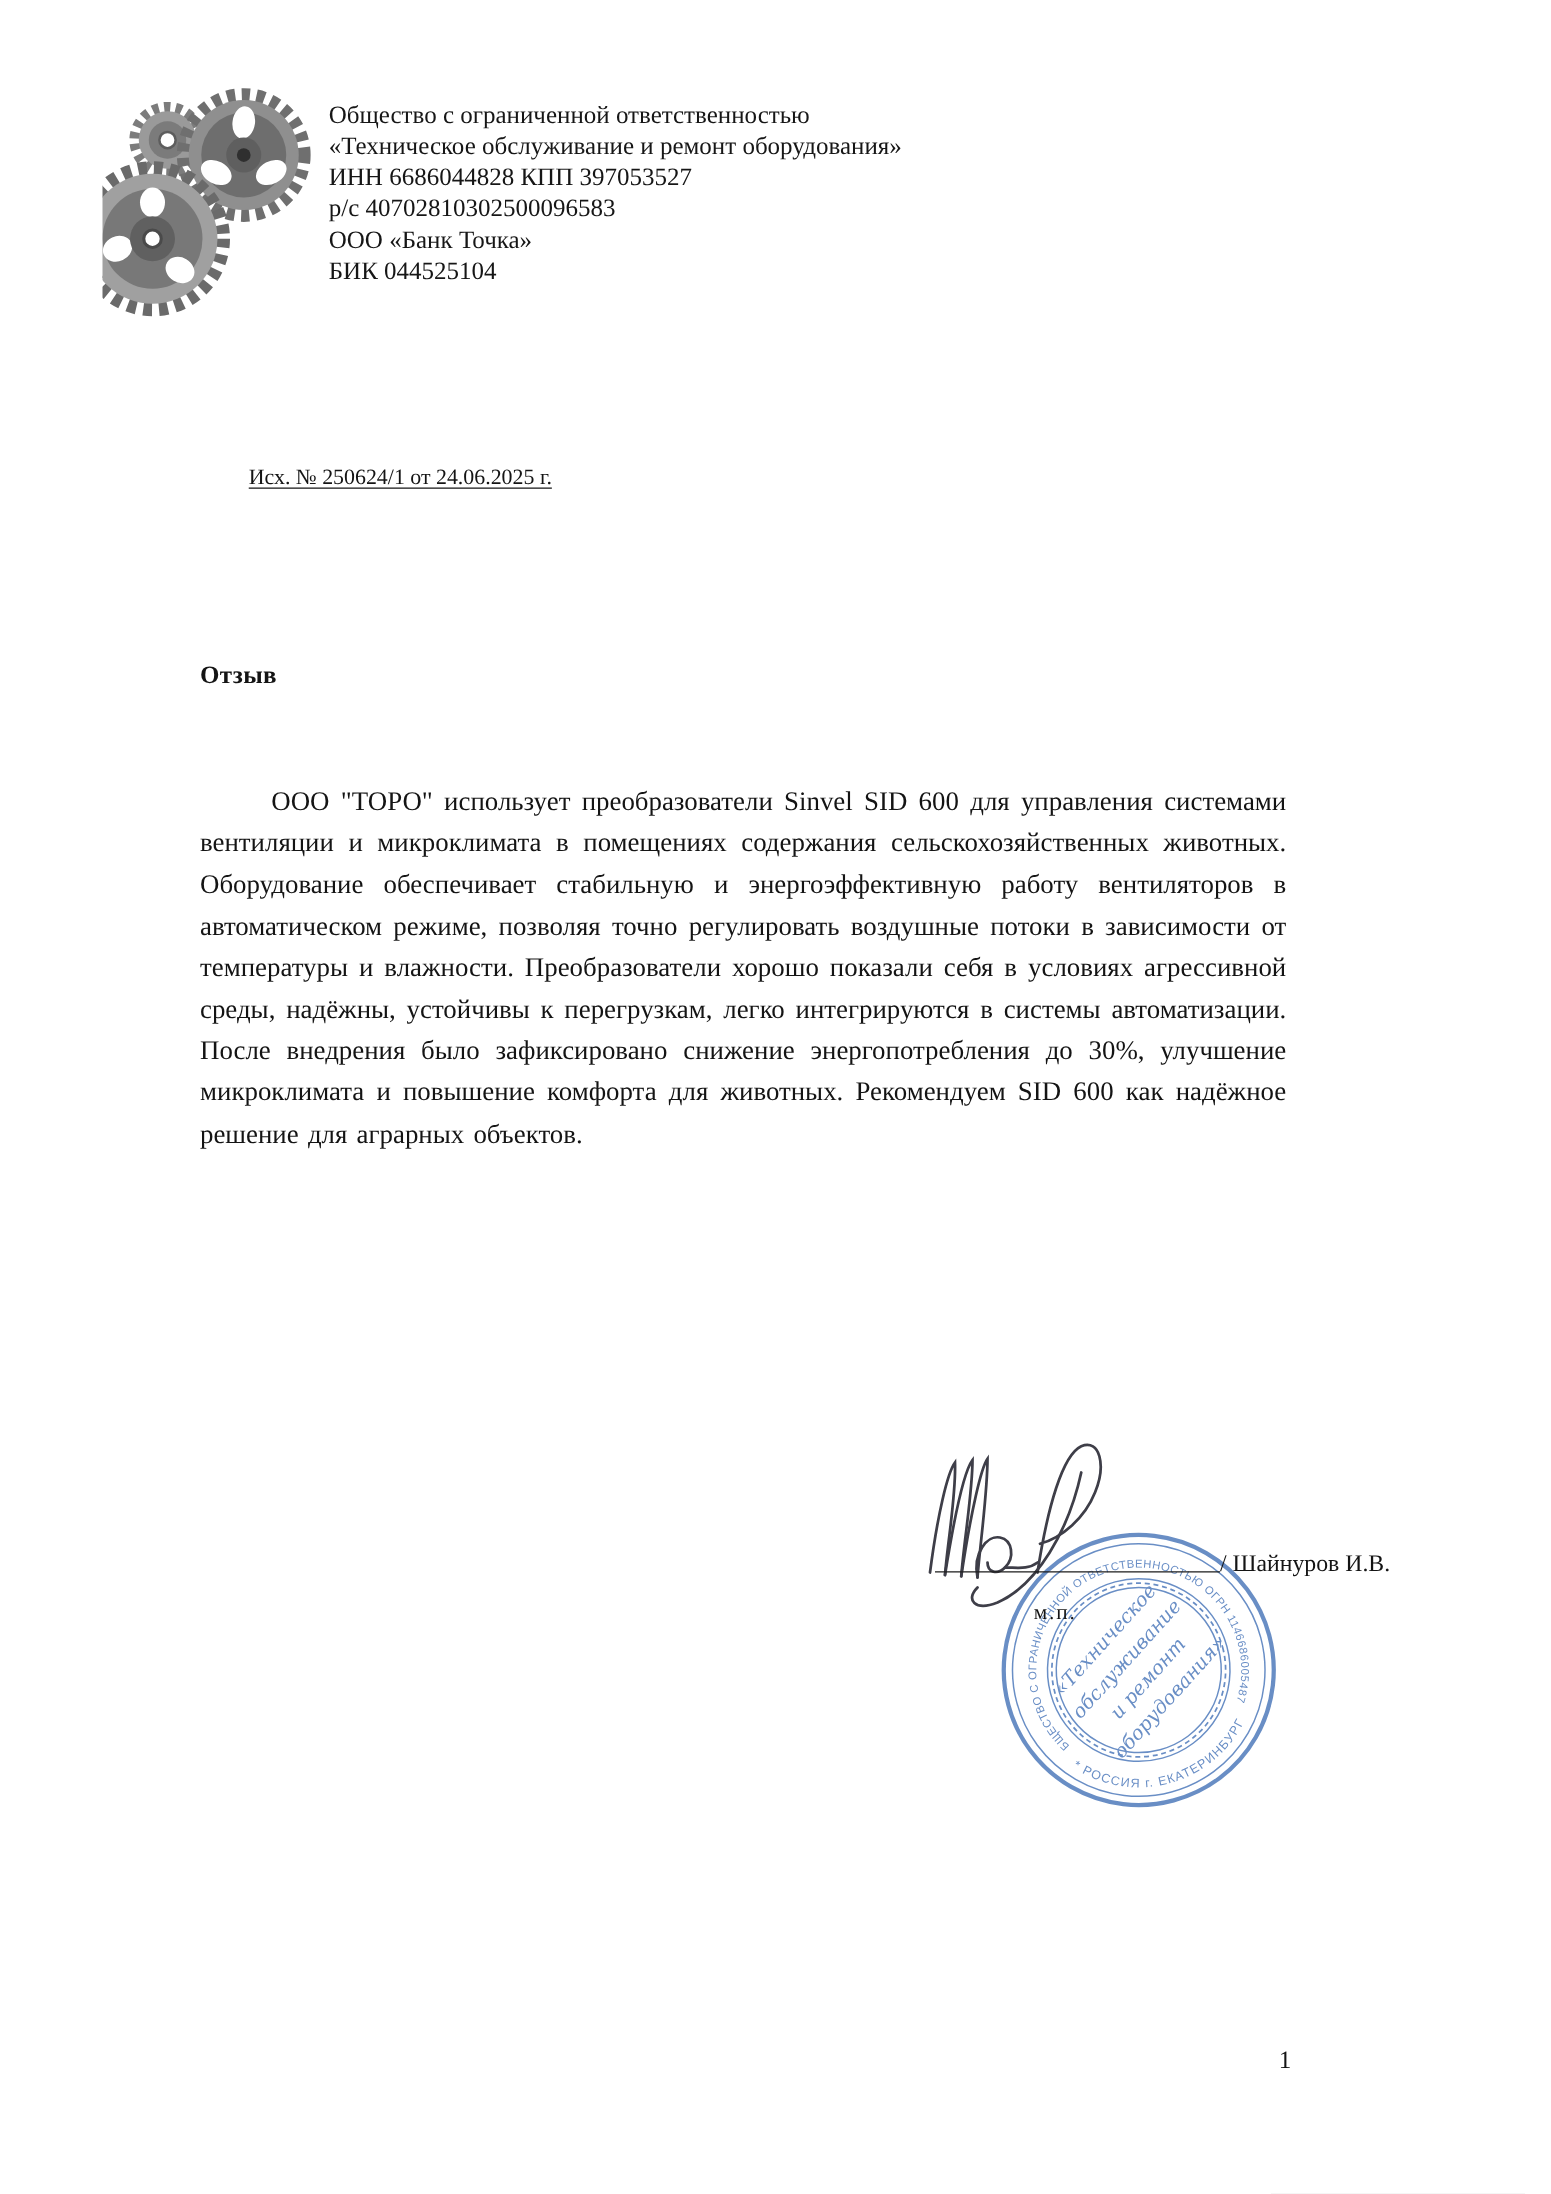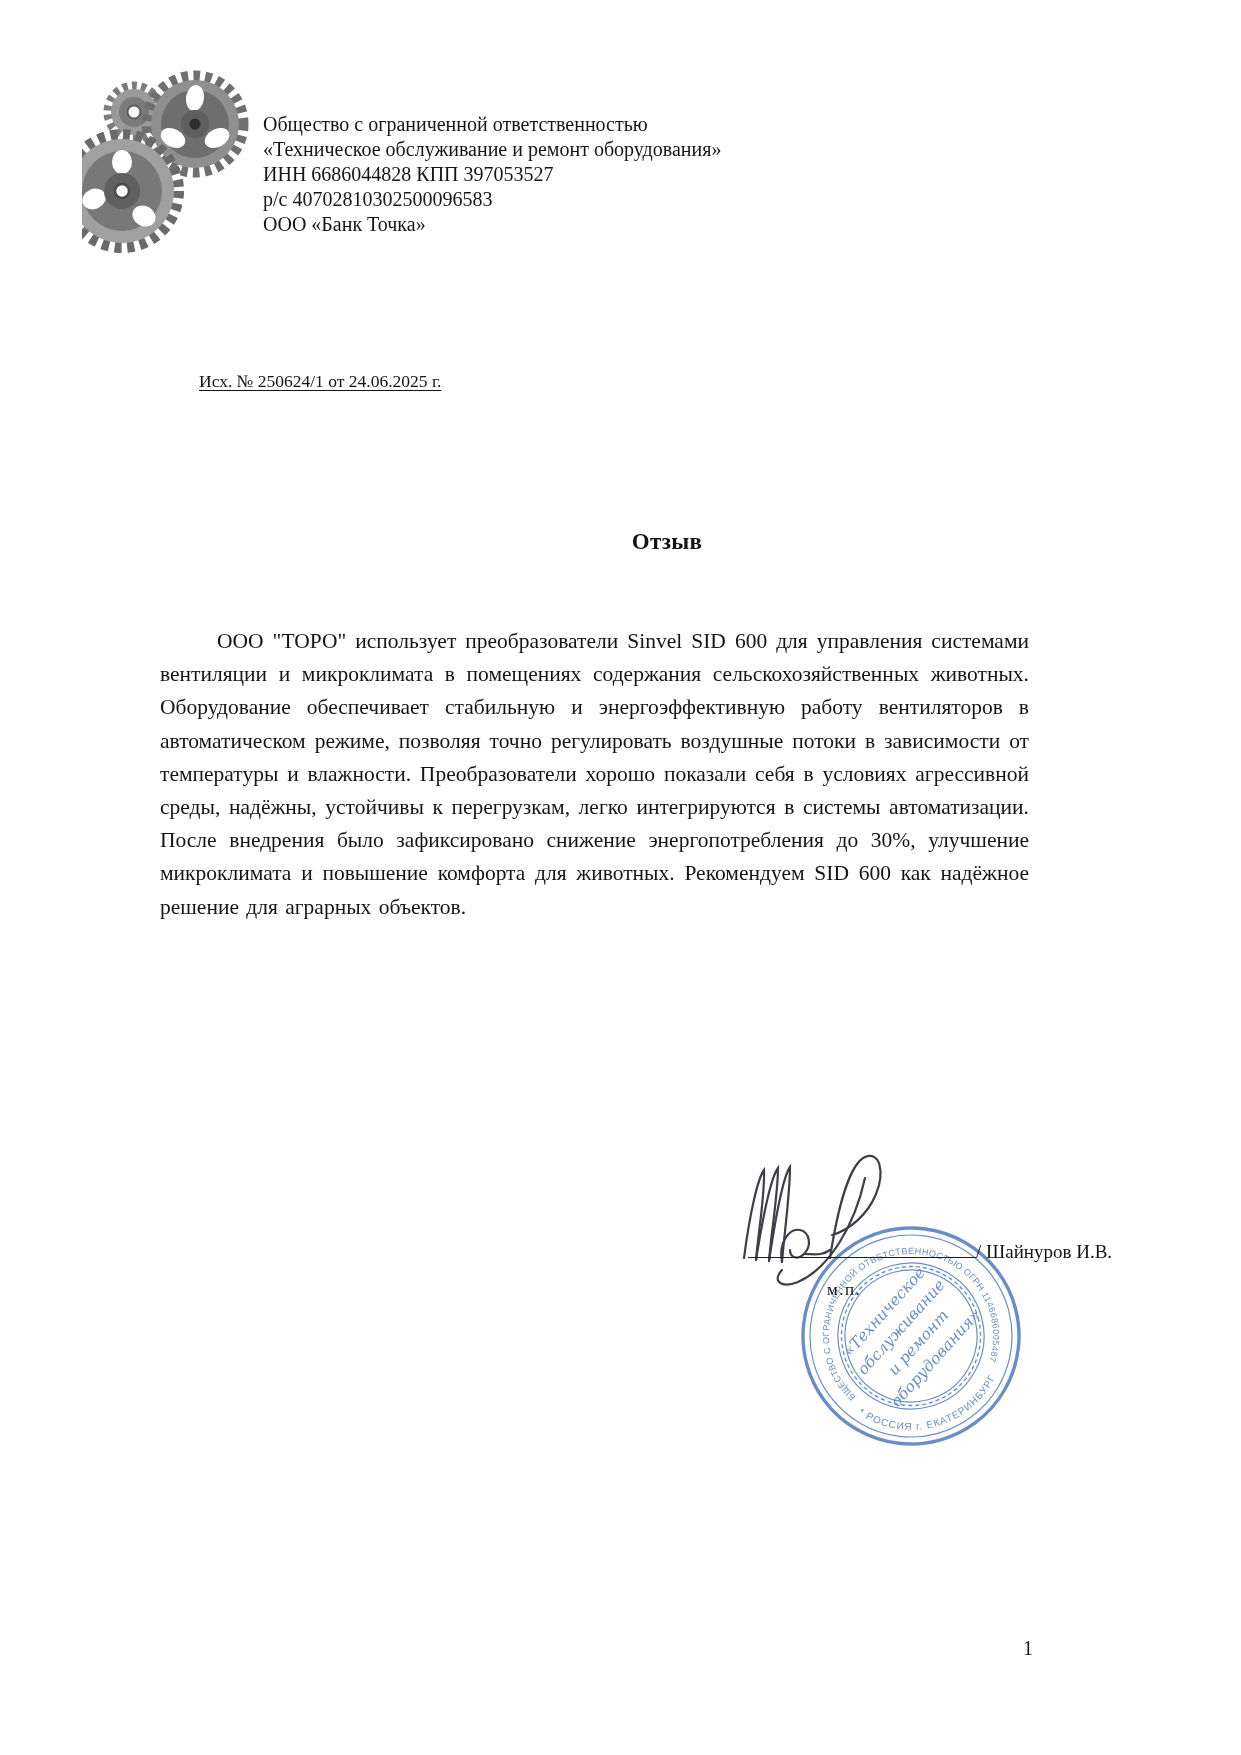--- a/index.html
+++ b/index.html
@@ -8,29 +8,29 @@
     width:1241px;height:1755px;
     background:#ffffff;
     font-family:"Liberation Serif", serif;
     color:#141414;
     overflow:hidden;
     margin:0 auto;
   }
   .logo{position:absolute;left:82px;top:64px;width:180px;height:190px;}
   .header-block{
     position:absolute;left:263px;top:80px;
-    font-size:20px;line-height:25px;color:#161616;margin-top:32px;
+    font-size:20px;line-height:25px;color:#161616;
   }
   .ref-line{
     position:absolute;left:159px;top:371px;
     font-size:17.5px;text-decoration:underline;text-underline-offset:3px;margin-left:40px;
   }
   .doc-title{
     position:absolute;left:160px;top:529px;width:1014px;
-    text-align:center;font-weight:bold;font-size:23px;letter-spacing:.3px;
+    font-weight:bold;font-size:20px;letter-spacing:.3px;
   }
   .body-par{
     position:absolute;left:160px;top:625px;width:869px;
     font-size:21.5px;line-height:33.2px;
     text-align:justify;text-align-last:left;
     text-indent:57px;word-spacing:2px;
   }
   .director-line{
     position:absolute;left:160px;top:1089px;width:991px;
     text-align:right;font-size:21.5px;
@@ -94,20 +94,21 @@
       <circle cx="40" cy="127" r="7" fill="#ffffff" stroke="#4a4a4a" stroke-width="2.5"></circle>
     </g>
   </svg>
 
   <div class="header-block">
     <div>Общество с ограниченной ответственностью</div>
     <div>«Техническое обслуживание и ремонт оборудования»</div>
     <div>ИНН 6686044828 КПП 397053527</div>
     <div>р/с 40702810302500096583</div>
     <div>ООО «Банк Точка»</div>
+    <div>БИК 044525104</div>
   </div>
 
   <div class="ref-line">Исх. № 250624/1 от 24.06.2025 г.</div>
 
   <div class="doc-title">Отзыв</div>
 
   <div class="body-par">ООО "ТОРО" использует преобразователи Sinvel SID 600 для управления системами вентиляции и микроклимата в помещениях содержания сельскохозяйственных животных. Оборудование обеспечивает стабильную и энергоэффективную работу вентиляторов в автоматическом режиме, позволяя точно регулировать воздушные потоки в зависимости от температуры и влажности. Преобразователи хорошо показали себя в условиях агрессивной среды, надёжны, устойчивы к перегрузкам, легко интегрируются в системы автоматизации. После внедрения было зафиксировано снижение энергопотребления до 30%, улучшение микроклимата и повышение комфорта для животных. Рекомендуем SID 600 как надёжное решение для аграрных объектов.</div>
 
 
   <svg class="stamp" viewBox="0 0 230 230" aria-hidden="true">

